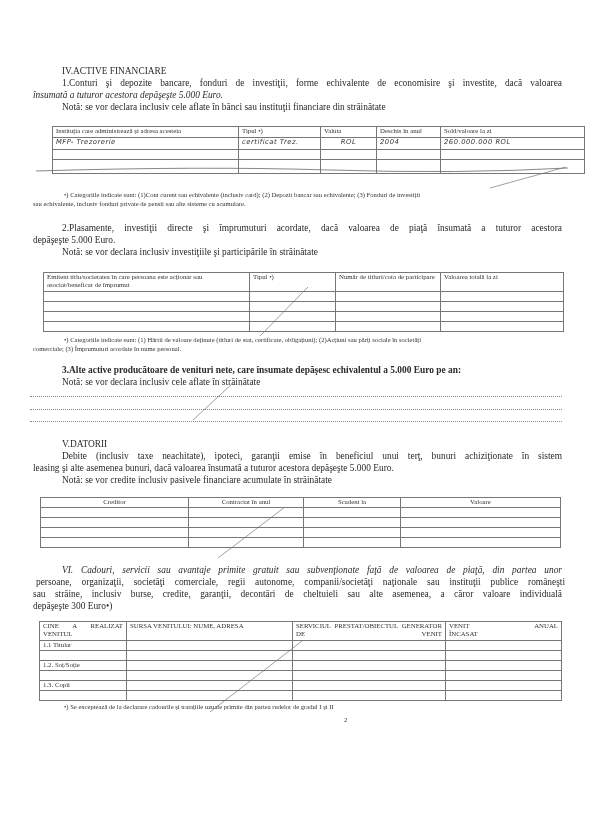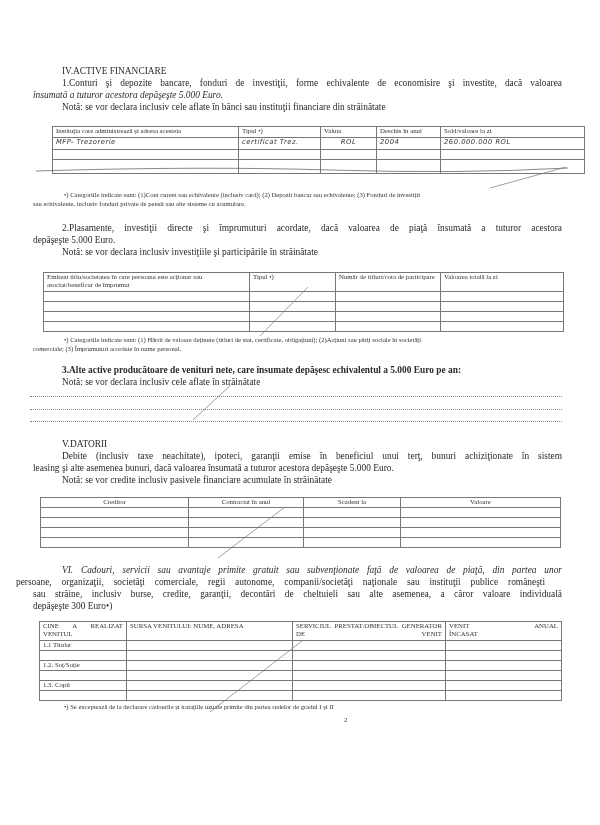--- a/index.html
+++ b/index.html
@@ -163,21 +163,21 @@
   <tr style="height:10px">
         <td></td>
         <td></td>
         <td></td>
         <td></td>
       </tr>
 </tbody>
   </table>
 
 <div class="abs txt just" style="left:62px;top:565px;width:500px;font-style:italic;">VI. Cadouri, servicii sau avantaje primite gratuit sau subvenţionate faţă de valoarea de piaţă, din partea unor</div>
-<div class="abs txt just" style="left:16px;top:577px;width:529px;">persoane, organizaţii, societăţi comerciale, regii autonome, companii/societăţi naţionale sau instituţii publice româneşti</div>
+<div class="abs txt just" style="left:36px;top:577px;width:529px;">persoane, organizaţii, societăţi comerciale, regii autonome, companii/societăţi naţionale sau instituţii publice româneşti</div>
 <div class="abs txt just" style="left:33px;top:589px;width:529px;">sau străine, inclusiv burse, credite, garanţii, decontări de cheltuieli sau alte asemenea, a căror valoare individuală</div>
 <div class="abs txt" style="left:33px;top:601px;">depăşeşte 300 Euro•)</div>
 
 <table class="grid" style="left:39px;top:621px;width:522px;">
   <colgroup>
       <col style="width:87px">
       <col style="width:166px">
       <col style="width:153px">
       <col style="width:116px">
     </colgroup>

